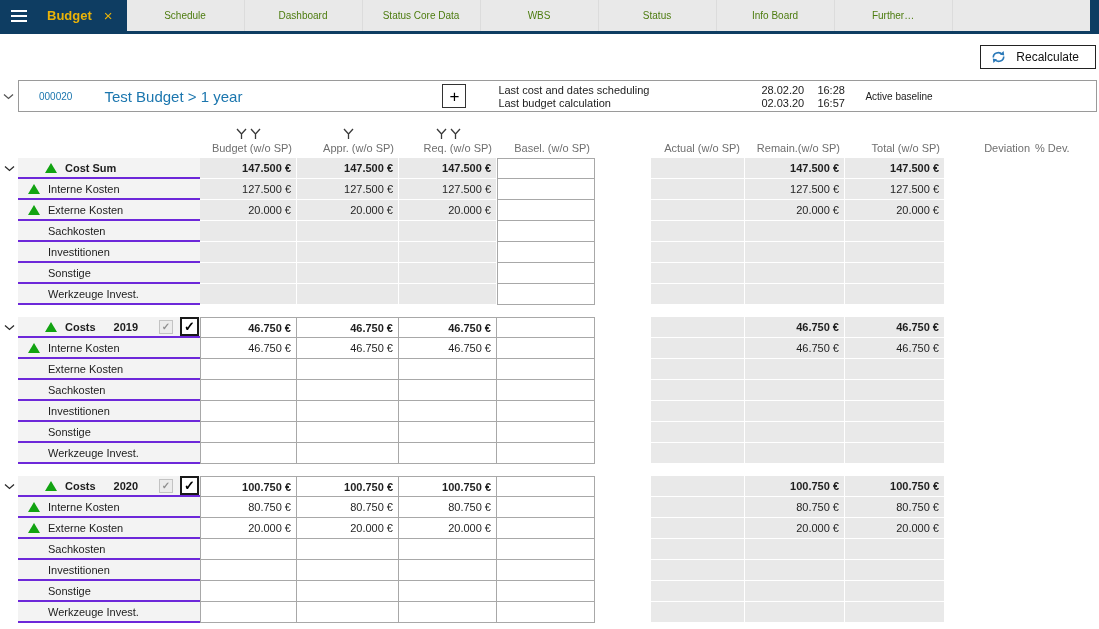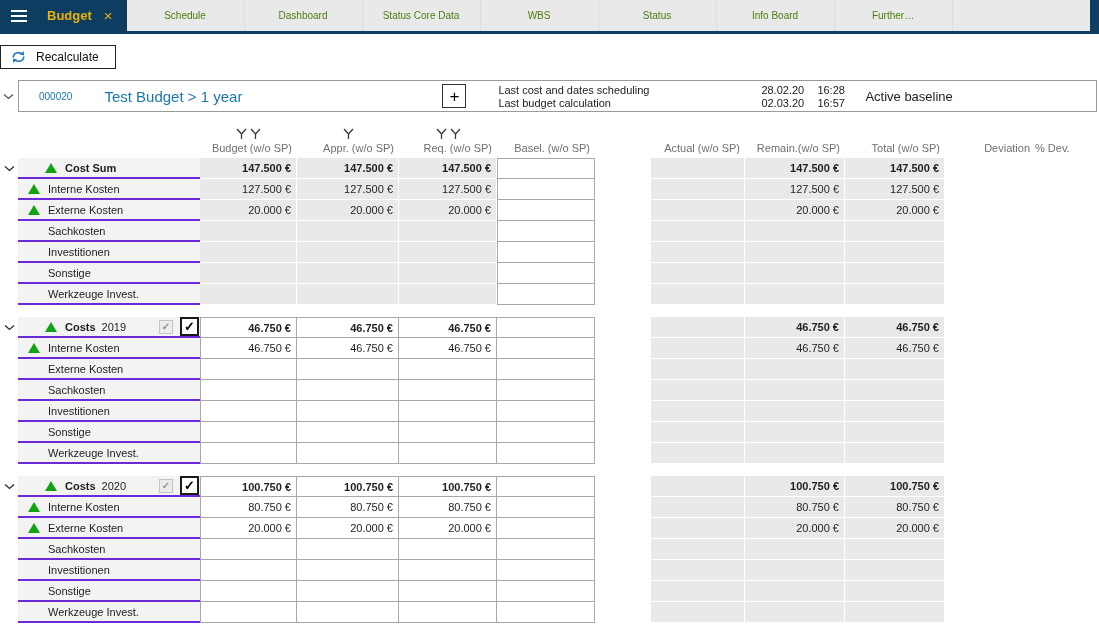--- a/index.html
+++ b/index.html
@@ -9,46 +9,46 @@
 
 .tab-bar{display:flex;height:34px;background:#e9e9e9;border-bottom:3px solid var(--navy)}
 .burger{width:37px;background:var(--navy);display:flex;flex-direction:column;justify-content:center;align-items:center;gap:3px;cursor:pointer}
 .burger i{display:block;width:16px;height:2px;background:#fff}
 .tab-active{background:var(--navy);color:#eab308;display:flex;align-items:center;gap:12px;padding:0 14px 0 10px;font-size:13px;font-weight:bold;cursor:pointer}
 .tab-active .x{font-weight:normal;font-size:15px;line-height:1}
 .tab{width:118px;display:flex;align-items:center;justify-content:center;font-size:10px;color:#4d7c0f;border-right:1px solid #dcdcdc;cursor:pointer;white-space:nowrap}
 .fill{flex:1}
 .tab-end{width:9px;background:var(--navy)}
 
-.toolbar{height:46px;display:flex;align-items:center;padding-right:12px}
+.toolbar{height:46px;display:flex;justify-content:flex-end;align-items:center;padding-right:3px}
 .btn-recalc{display:flex;align-items:center;gap:9px;height:24px;padding:0 16px 0 9px;border:1px solid #222;background:#fff;font-size:12px;font-family:inherit;cursor:pointer;color:#111}
 
 .proj-wrap{position:relative;margin:0 2px 0 18px}
 .proj-chev{position:absolute;left:-15px;top:13px}
 .proj{border:1px solid #9a9a9a;height:32px;display:flex;align-items:center;background:#fff}
 .proj-id{color:var(--link);font-size:10px;margin-left:20px}
 .proj-title{color:var(--link);font-size:15px;margin-left:32px;width:338px;white-space:nowrap;overflow:hidden}
 .btn-plus{width:24px;height:24px;border:1px solid #333;background:#fff;display:flex;align-items:center;justify-content:center;font-size:17px;cursor:pointer;padding:0;font-family:inherit;line-height:1}
 .proj-info{display:grid;grid-template-columns:263px 56px 38px;row-gap:1px;margin-left:32px;font-size:11px}
-.baseline{font-size:13px;margin-left:10px;white-space:nowrap}
+.baseline{font-size:10px;margin-left:10px;white-space:nowrap}
 
 .grid{display:grid;grid-template-columns:18px 182px 97px 102px 98px 98px 56px 94px 100px 100px 90px 64px}
 .filters-row{margin-top:10px;height:18px}
 .filters-row .fc{display:flex;justify-content:center;align-items:flex-end;gap:3px}
 .labels-row{height:18px}
 .labels-row .hc{font-size:11px;color:#6f6f6f;text-align:right;padding:2px 5px 0 0;white-space:nowrap}
 .labels-row .pr30{padding-right:32px}
 
 .row{height:21px}
 .gutter{display:flex;align-items:center;justify-content:center}
 .lbl{background:#f3f3f3;border-bottom:2px solid #6d28d9;display:flex;align-items:center;font-size:11px;padding-left:10px}
 .row.sum .lbl{padding-left:27px;font-weight:bold}
 .tri-slot{width:13px;margin-right:7px;display:flex;align-items:flex-end}
 .tri{width:0;height:0;border-left:6px solid transparent;border-right:6px solid transparent;border-bottom:10px solid var(--green)}
-.year{margin-left:6px;font-weight:normal}
+.year{margin-left:18px;font-weight:bold}
 .chk-dis{width:14px;height:14px;margin-left:auto;background:#ececec;border:1px solid #c3c3c3;color:#8f8f8f;font-size:10px;line-height:12px;text-align:center;flex:none}
 .chk{width:19px;height:19px;margin-left:7px;margin-right:1px;background:#fff;border:2px solid #1a1a1a;color:#000;font-weight:bold;font-size:13px;line-height:15px;text-align:center;flex:none;cursor:pointer}
 .cell{font-size:11px;display:flex;align-items:center;justify-content:flex-end;padding-right:5px;color:#1f1f1f;white-space:nowrap}
 .row.sum .cell{font-weight:bold}
 .gray{background:var(--gray);border-right:1px solid #fff;border-bottom:1px solid #fff}
 .edit{background:#fff;border-right:1px solid var(--cellb);border-bottom:1px solid var(--cellb)}
 .bl{border-left:1px solid var(--cellb)}
 .bt{border-top:1px solid var(--cellb)}
 .group{margin-bottom:12px}
 svg{display:block}

